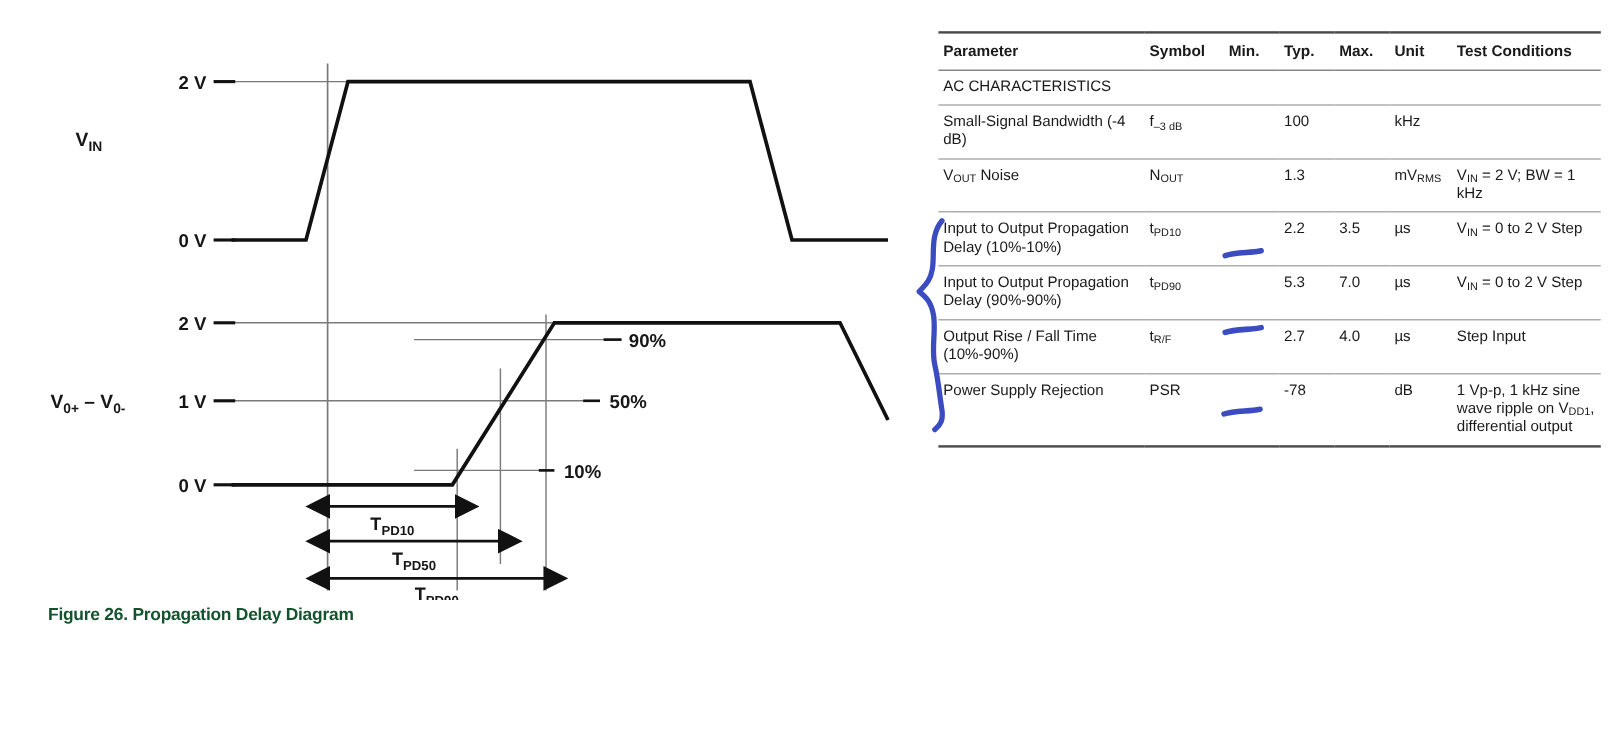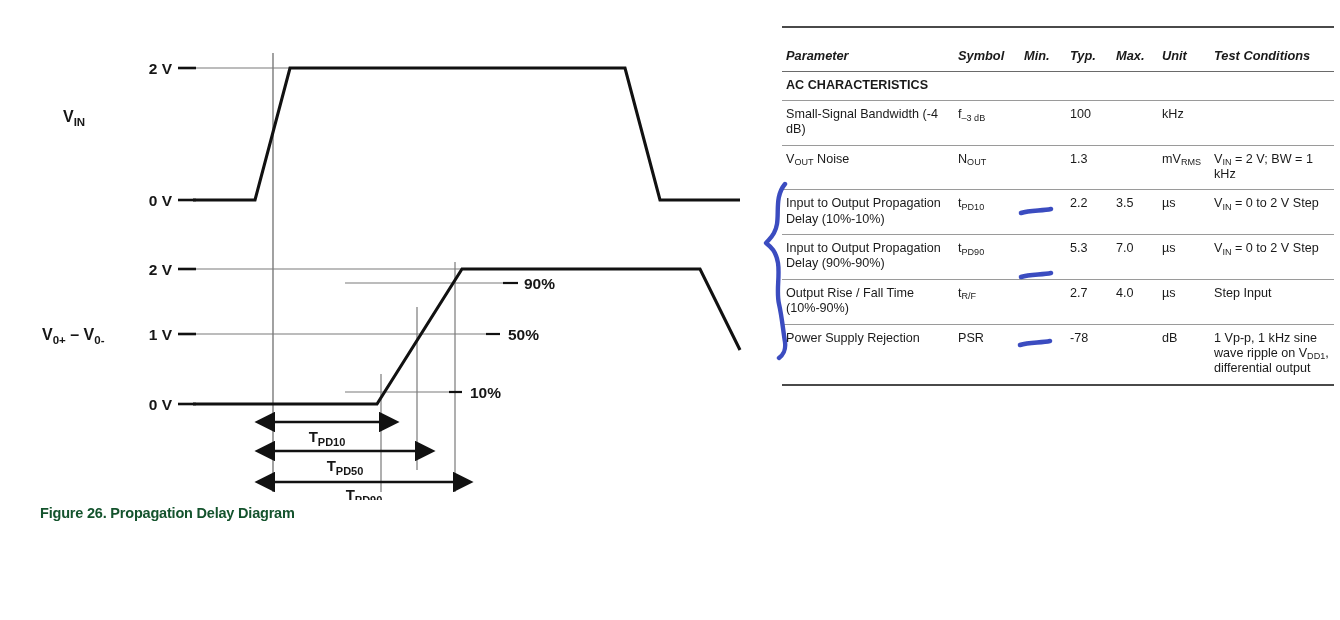--- a/index.html
+++ b/index.html
@@ -29,27 +29,26 @@
   }
   table{border-collapse:collapse;width:552px;table-layout:fixed;}
   th,td{
     text-align:left;vertical-align:top;
     padding:6px 4px 7px 4px;
   }
   thead th{
     font-weight:bold;font-size:12.8px;
     border-top:2.2px solid #4a4a4a;
     border-bottom:1.6px solid #6a6a6a;
-    padding-top:20px;padding-bottom:7px;
+    padding-top:7px;padding-bottom:7px;
     white-space:nowrap;
-    font-style:italic;
   }
   tbody tr td{border-bottom:1.2px solid #9a9a9a;}
   tbody tr.section td{
-    font-weight:bold;border-bottom:1.2px solid #9a9a9a;
+    font-weight:normal;border-bottom:1.2px solid #9a9a9a;
   }
   tbody tr.last td{border-bottom:2.2px solid #4a4a4a;}
   .c-param{width:172px;}
   .c-sym{width:66px;}
   .c-min{width:46px;}
   .c-typ{width:46px;}
   .c-max{width:46px;}
   .c-unit{width:52px;}
   .c-test{width:124px;}
   sub{font-size:0.72em;vertical-align:baseline;position:relative;top:0.28em;}

